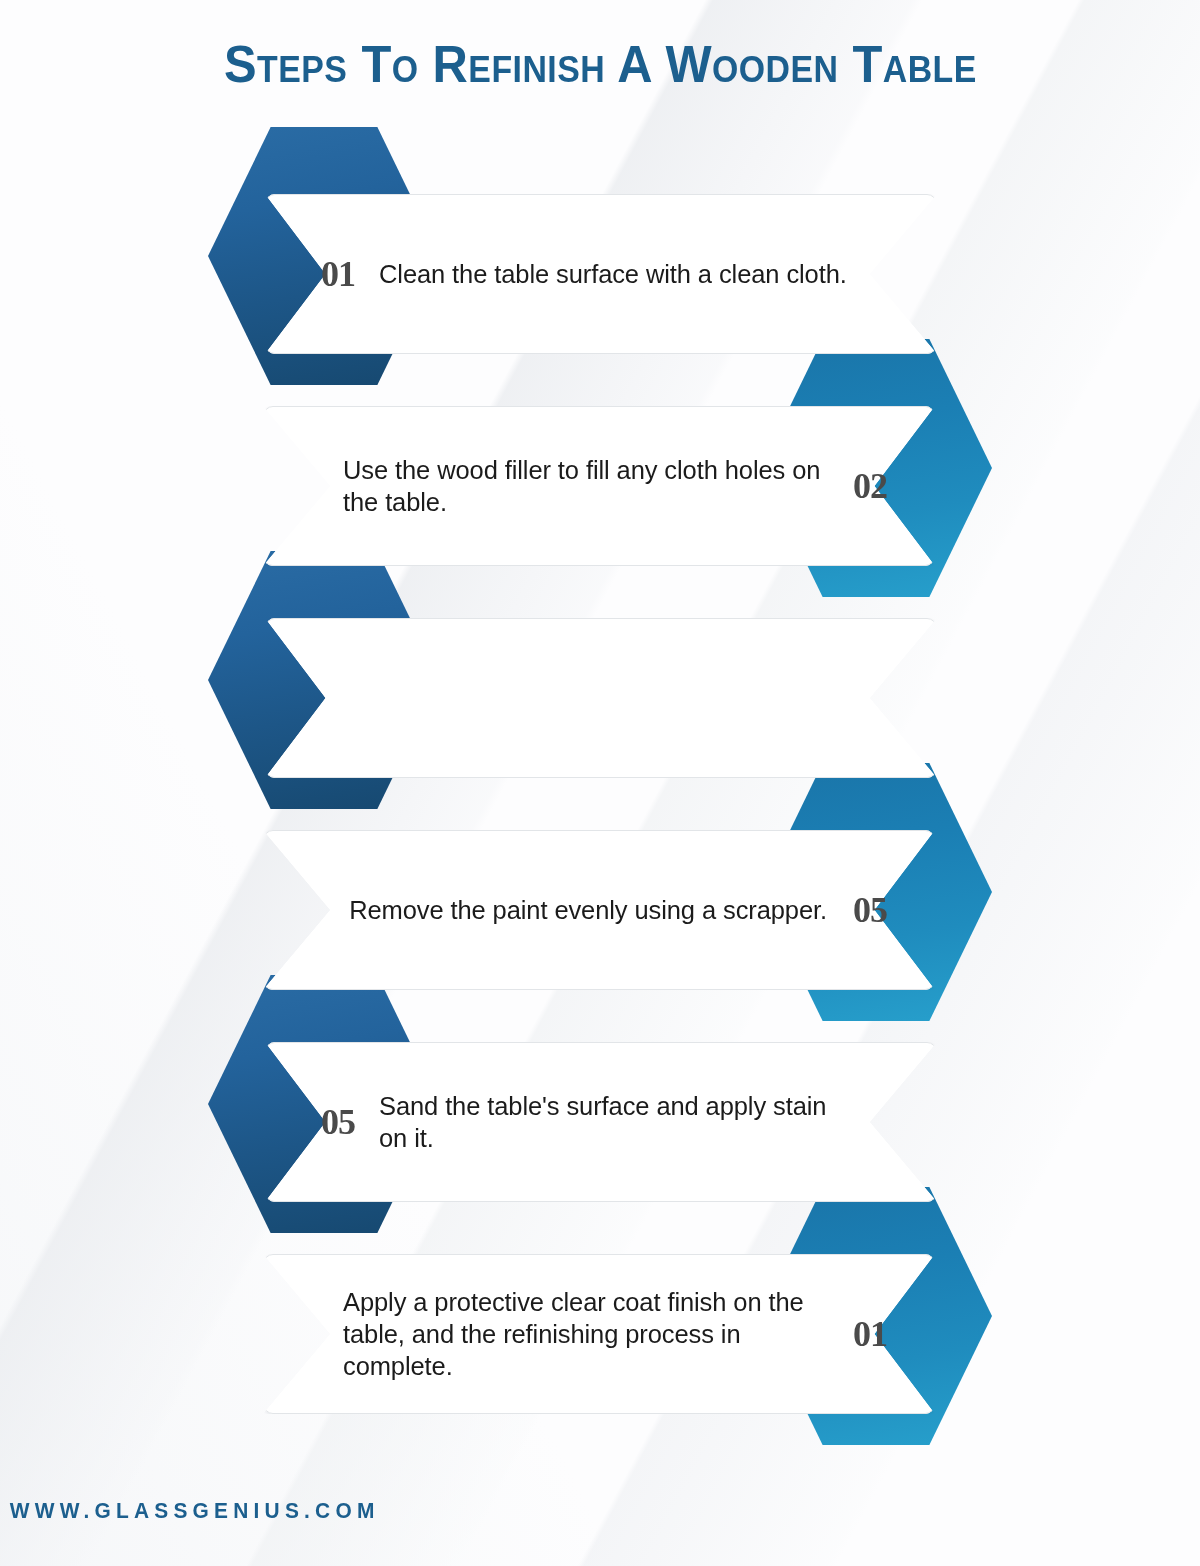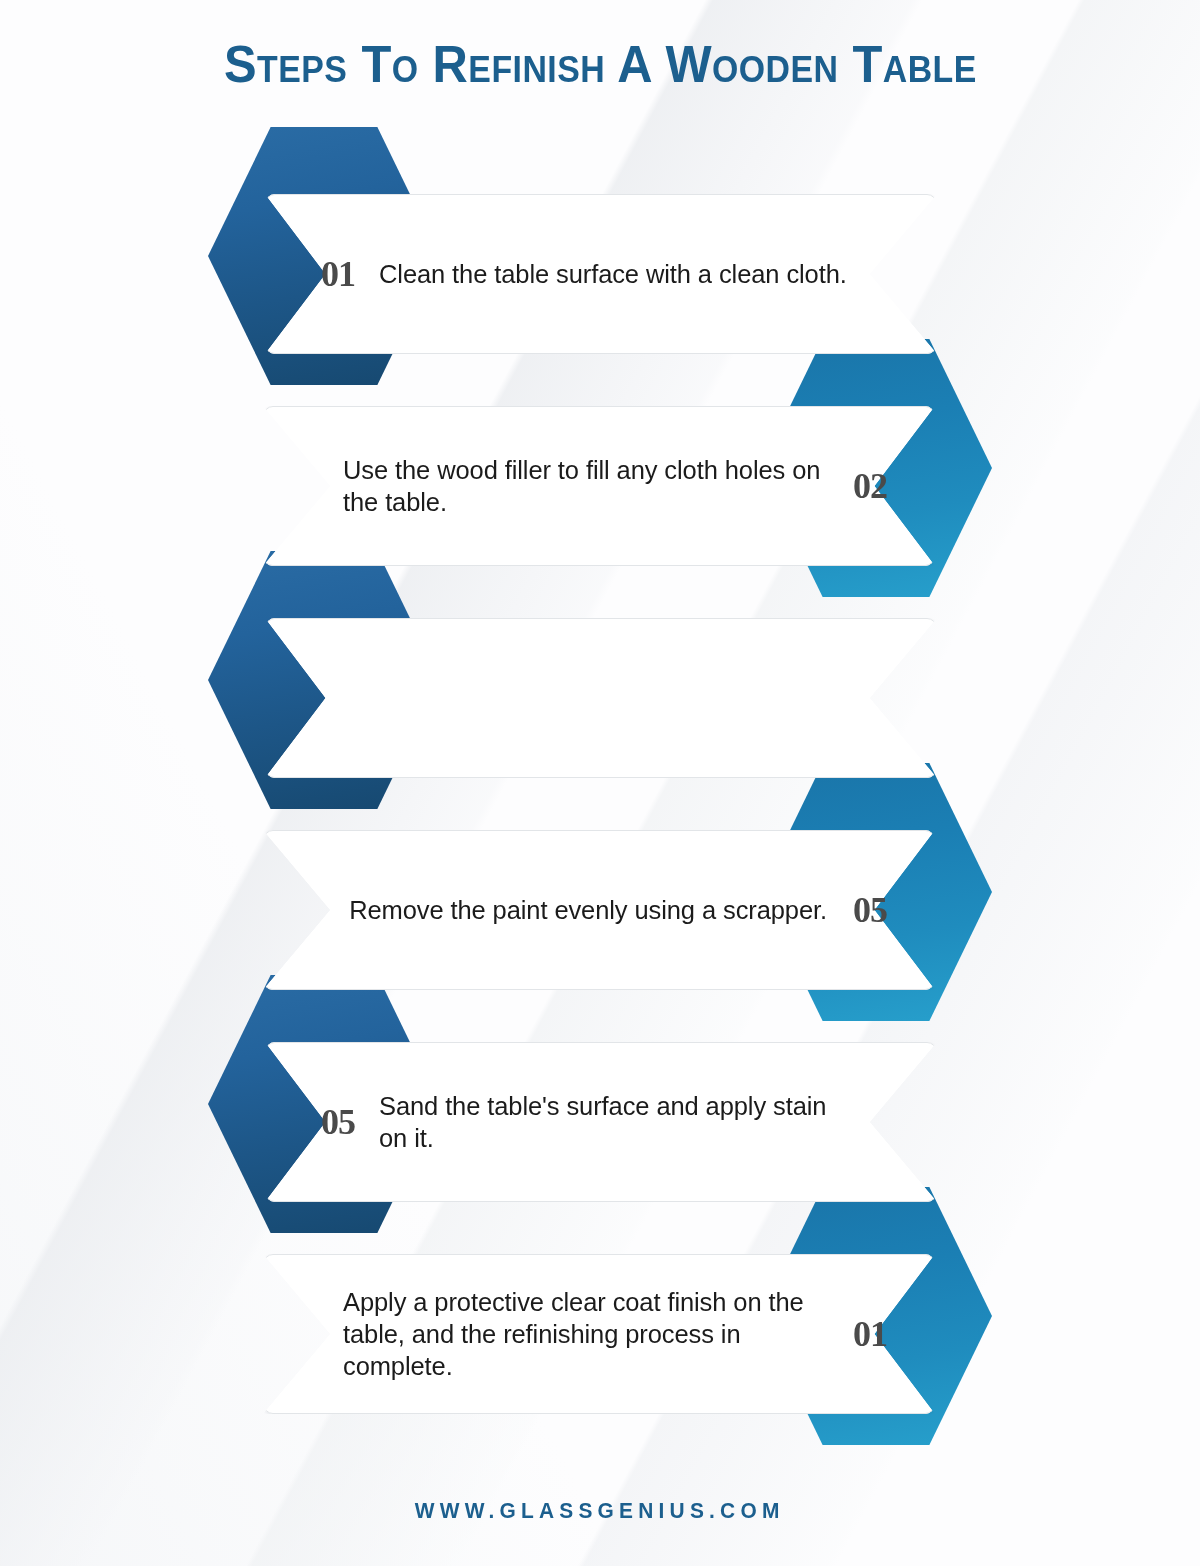--- a/index.html
+++ b/index.html
@@ -163,21 +163,21 @@
     flex: 0 1 auto;
   }
   .step.right .desc { order: 1; text-align: left; }
 
   
   .footer {
     position: absolute;
     left: 0;
     top: 1498px;
     width: 1200px;
-    text-align: center;
+    text-align: left;
   }
   .footer-url {
     display: inline-block;
     font-family: "Liberation Sans Narrow", "Liberation Sans", sans-serif;
     font-size: 22px;
     font-weight: bold;
     color: #1c5f8e;
     letter-spacing: 5.5px;
     transform: scaleX(0.95);
   }

